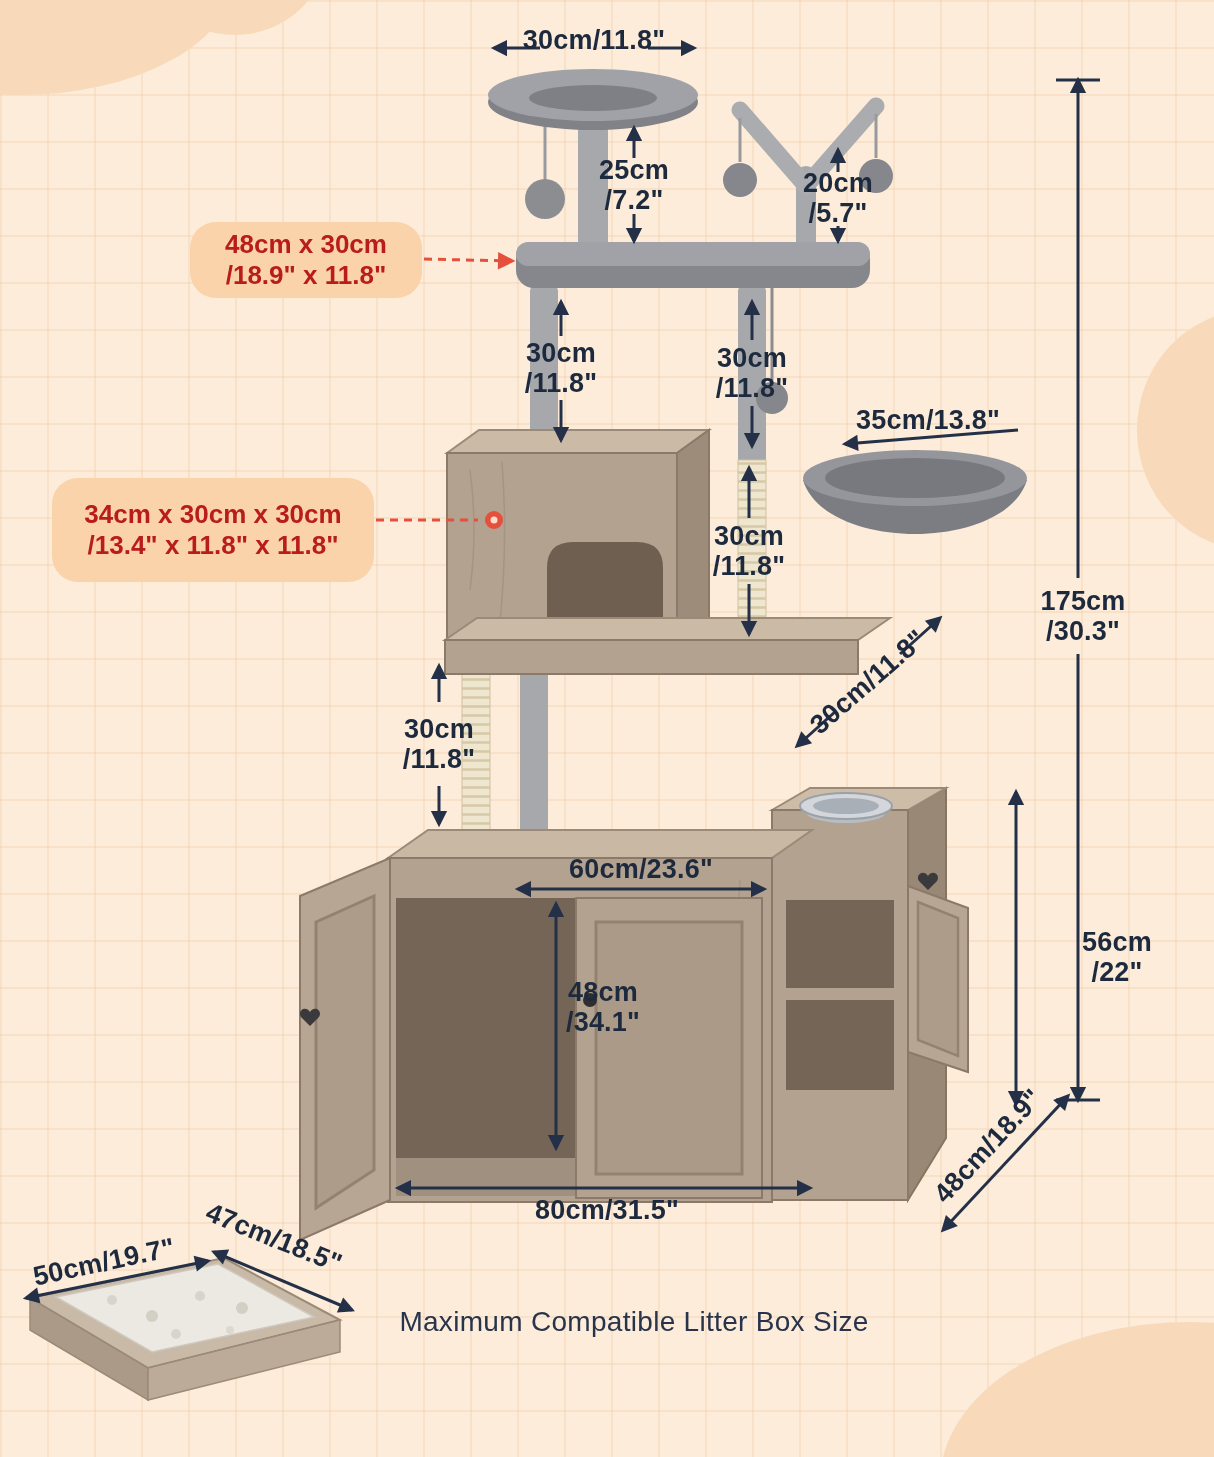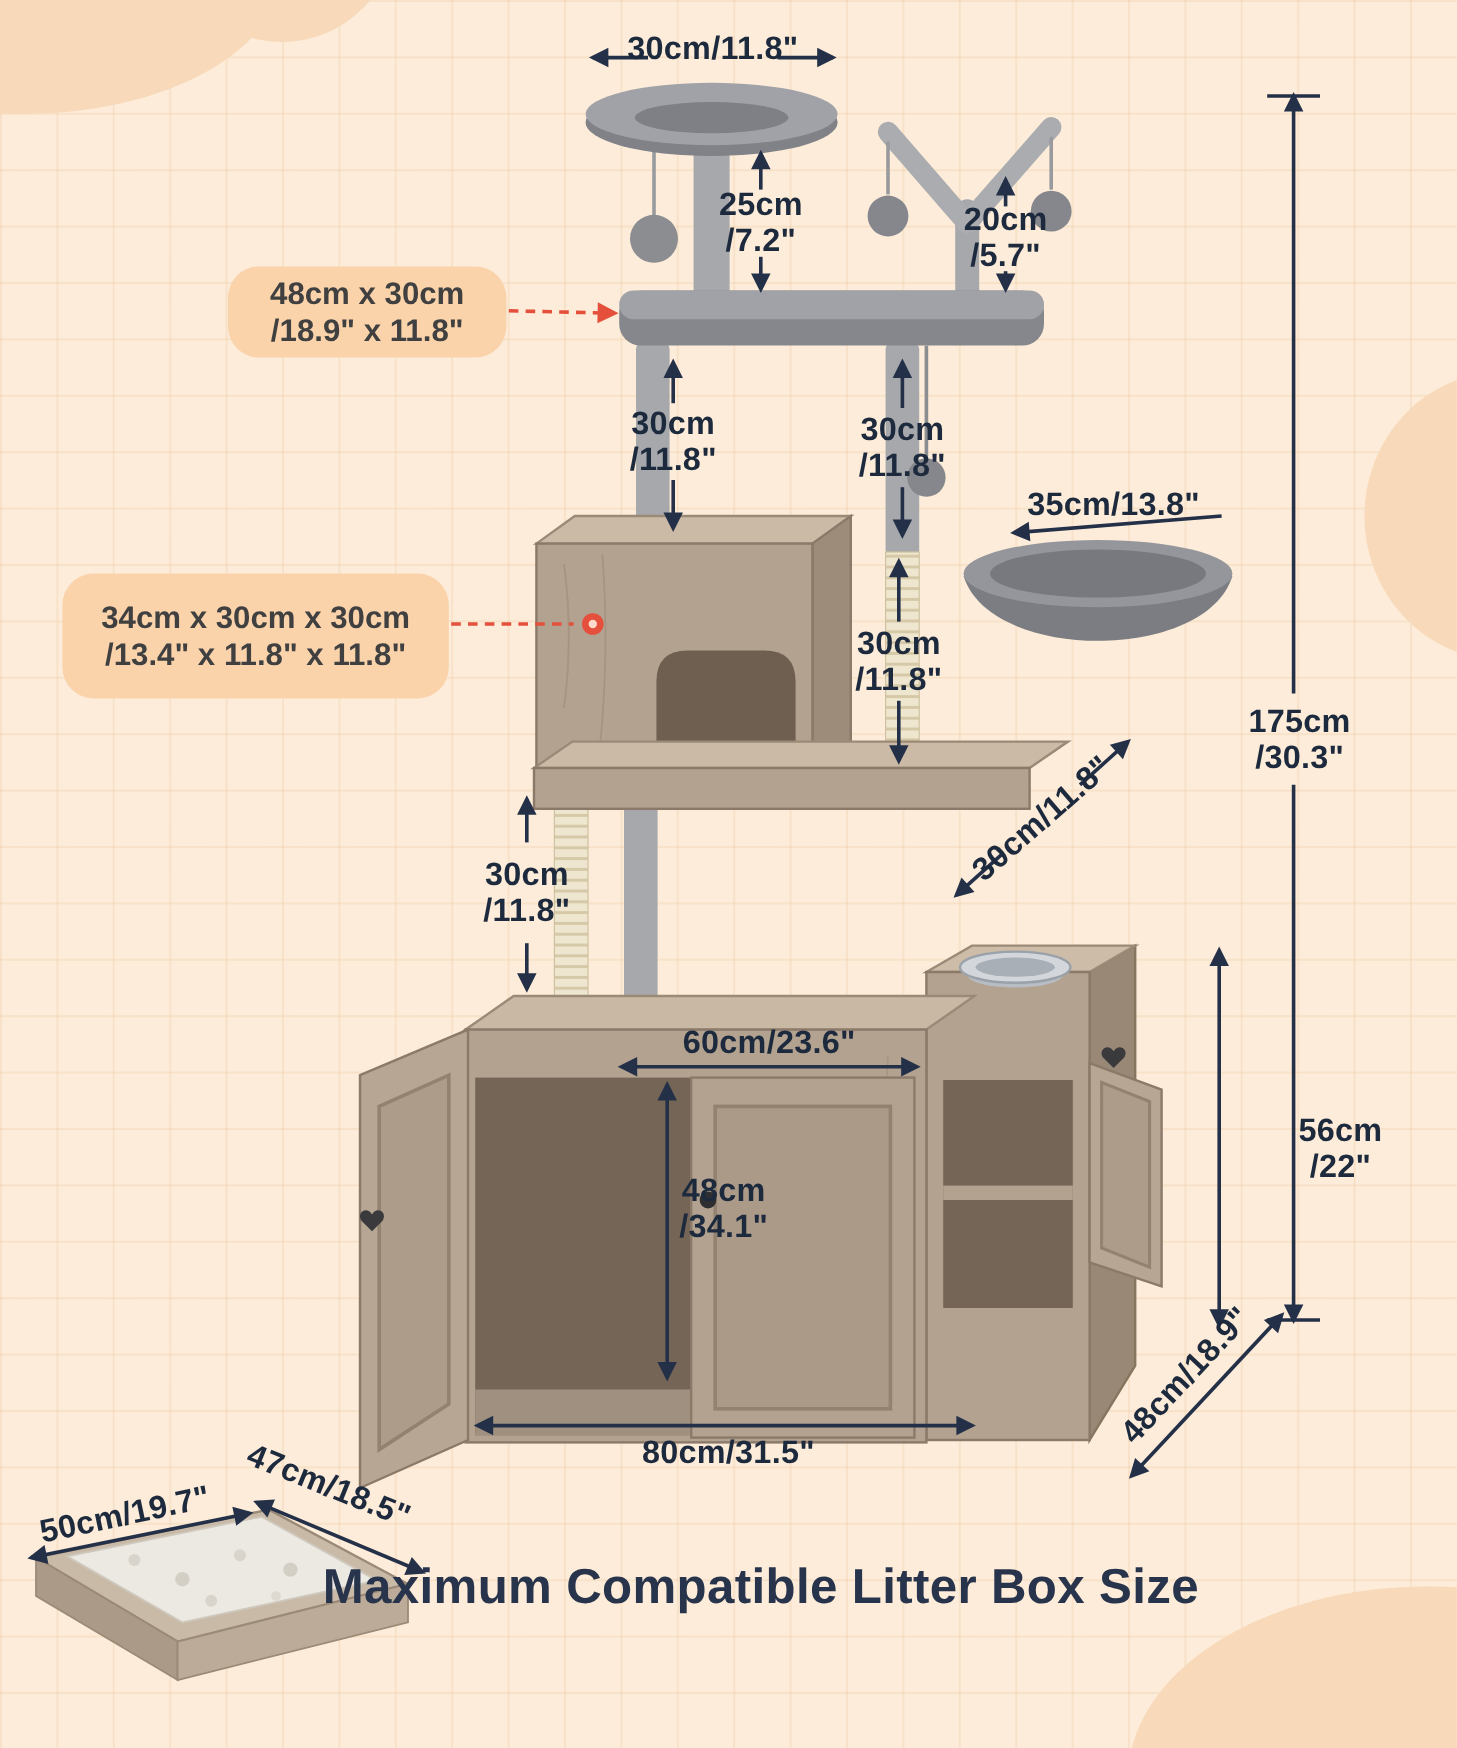--- a/index.html
+++ b/index.html
@@ -15,26 +15,26 @@
   svg.art{position:absolute;inset:0;}
   .dim{
     position:absolute;
     transform:translate(-50%,-50%);
     font-size:27px;font-weight:700;line-height:1.12;
     color:#1d2a3d;white-space:pre-line;text-align:center;letter-spacing:.2px;
   }
   .callout{
     position:absolute;display:flex;align-items:center;justify-content:center;
     background:#fad3ab;border-radius:26px;
-    font-size:26px;font-weight:700;line-height:1.2;color:#404040;
+    font-size:26px;font-weight:700;line-height:1.2;color:#b91c1c;
     white-space:pre-line;text-align:center;
   }
   .pagetitle{
     position:absolute;transform:translate(-50%,-50%);
-    font-size:41px;font-weight:700;color:#28344c;letter-spacing:.3px;white-space:nowrap;
+    font-size:28px;font-weight:400;color:#28344c;letter-spacing:.3px;white-space:nowrap;
   }
 </style>
 </head>
 <body>
 
 <div class="canvas">
 
   <svg class="art" viewBox="0 0 1214 1457">
     <defs>
       <marker id="ah" viewBox="0 0 12 12" refX="9" refY="6" markerWidth="6.5" markerHeight="6.5" orient="auto-start-reverse">

